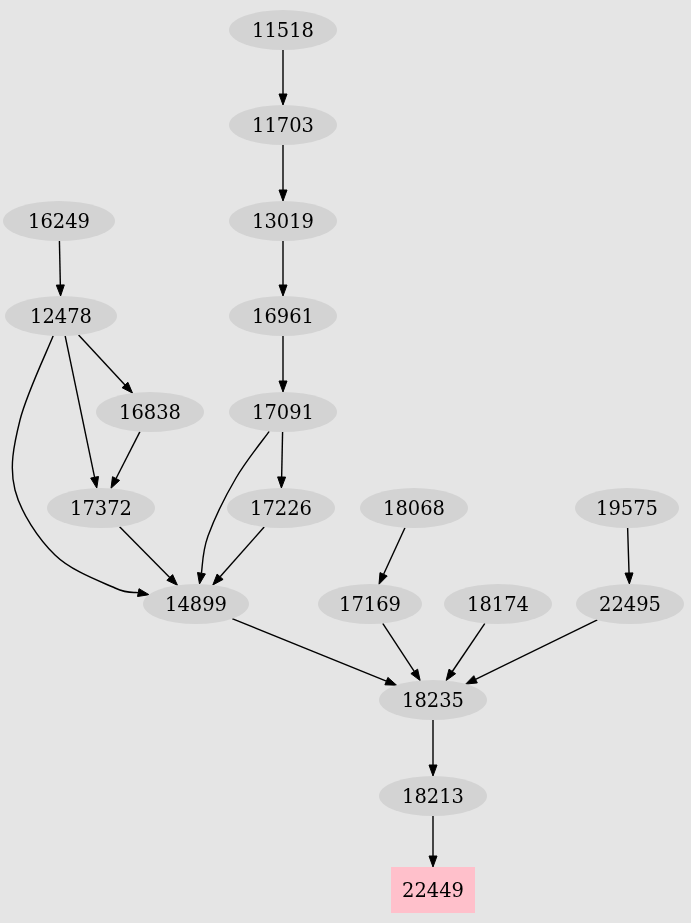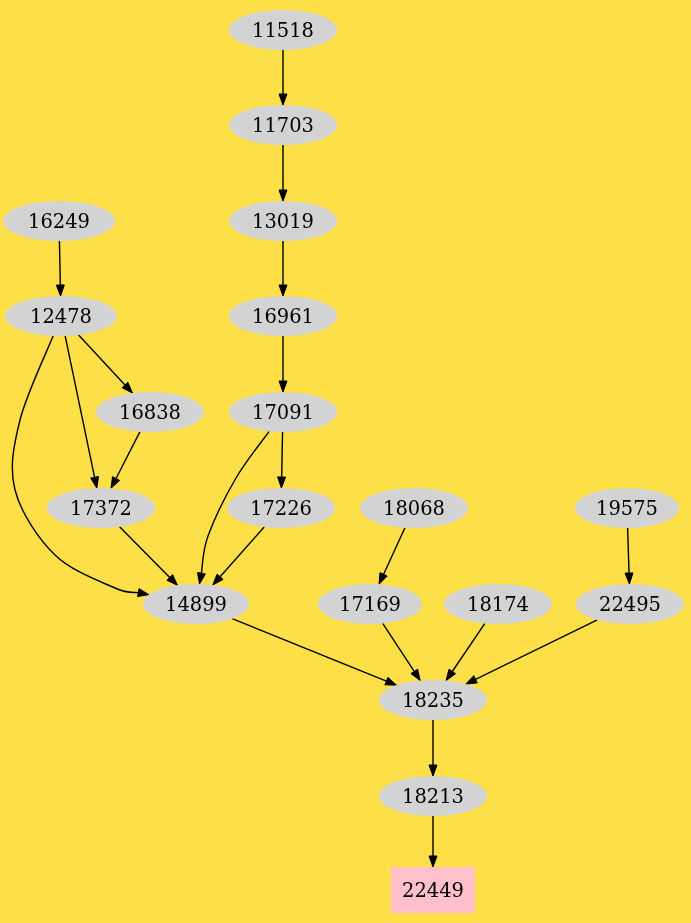--- a/index.html
+++ b/index.html
@@ -4,21 +4,21 @@
 <style>
   html, body {
     margin: 0;
     padding: 0;
     background: #ffffff;
   }
   .canvas {
     position: relative;
     width: 691px;
     height: 923px;
-    background: #fde047;
+    background: #e5e5e5;
     overflow: hidden;
   }
   svg {
     display: block;
   }
   .node-label {
     font-family: "DejaVu Serif", "Liberation Serif", serif;
     fill: #000000;
   }
 </style>

